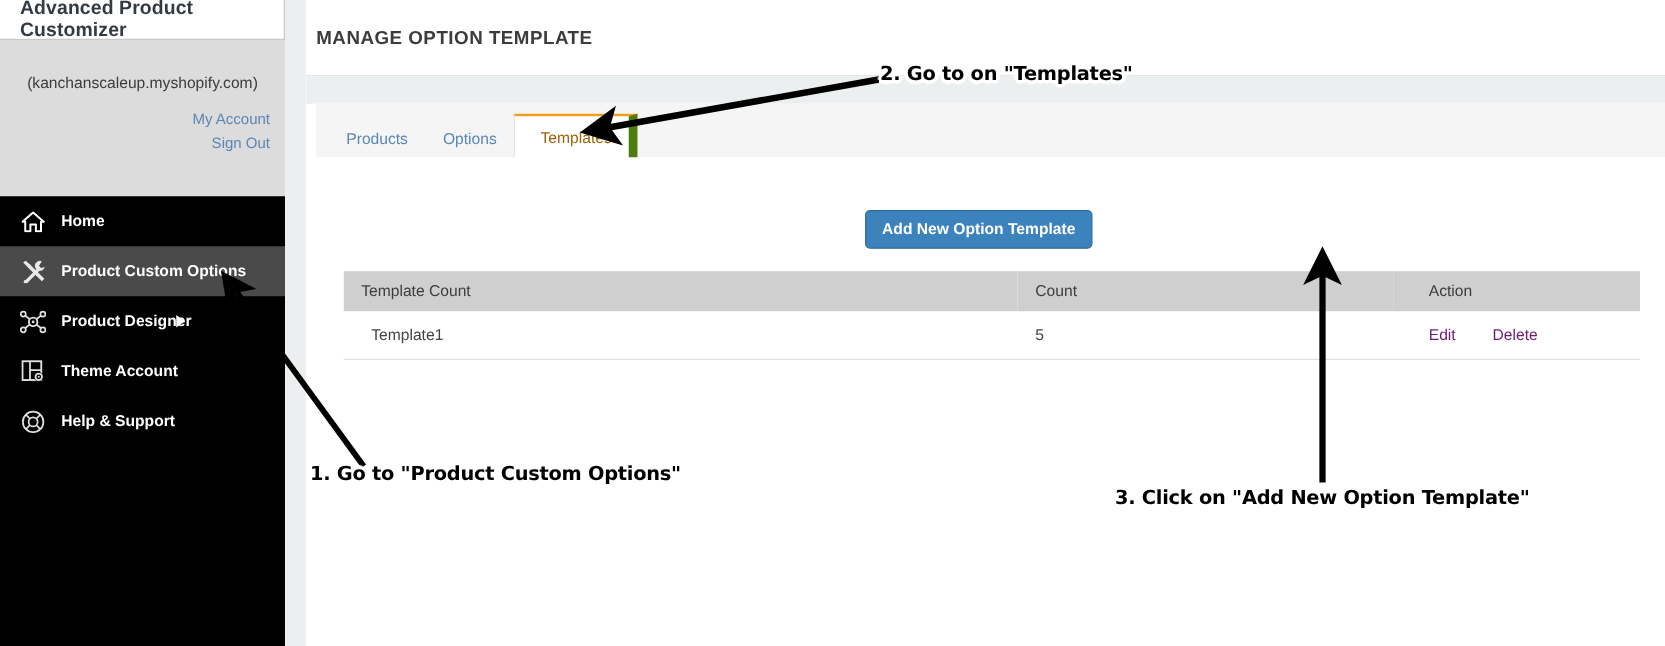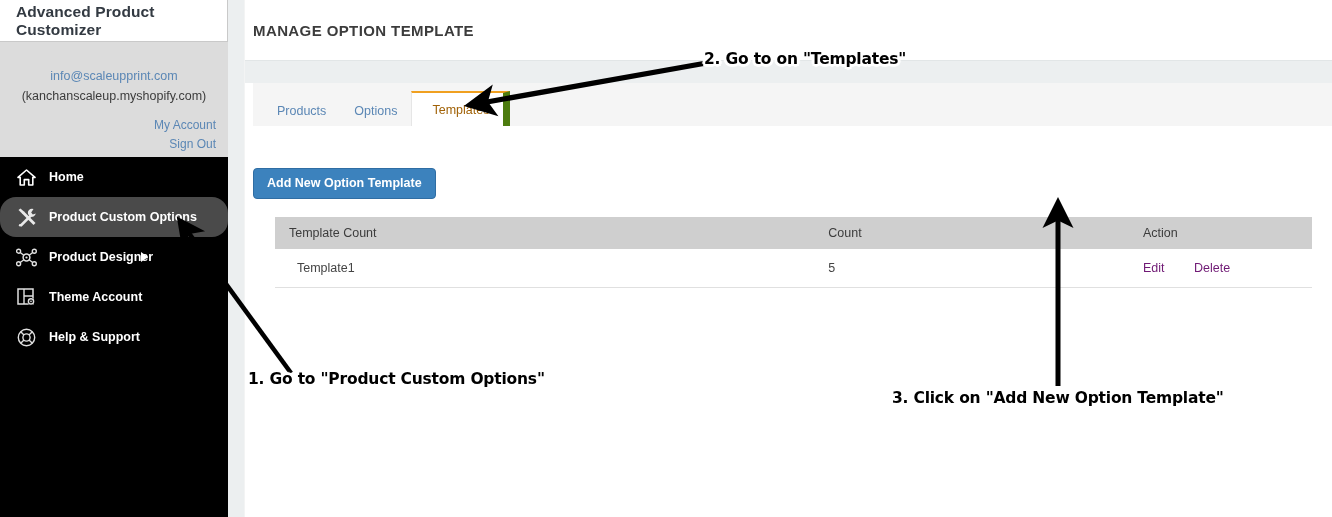--- a/index.html
+++ b/index.html
@@ -11,21 +11,21 @@
   }
   #root { position: relative; width: 1332px; height: 517px; }
 
   
   .sidebar {
     position: absolute; left: 0; top: 0;
     width: 228px; height: 517px;
     background: #dcdcdc;
   }
   .brand-box {
-    height: 42px; background: #ffffff;
+    height: 32px; background: #ffffff;
     border-bottom: 1px solid #c9c9c9;
     border-right: 1px solid #c9c9c9;
     display: flex; align-items: center;
   }
   .brand-title {
     font-size: 15.5px; font-weight: bold; color: #333a42;
     padding-left: 16px; letter-spacing: 0.1px;
   }
   .account-box {
     padding: 24px 12px 6px 12px;
@@ -46,21 +46,20 @@
   }
   .nav {
     position: absolute; left: 0; top: 157px;
     width: 228px; bottom: 0; background: #000000;
   }
   .nav-item {
     display: flex; align-items: center;
     height: 40px; padding-left: 14px;
     color: #ffffff; font-size: 12.5px; font-weight: bold;
     position: relative;
-    border-radius: 16px;
   }
   .nav-item.active { background: #4a4a4a; text-align: center; }
   .nav-icon {
     width: 24px; height: 20px; margin-right: 11px;
     display: flex; align-items: center; justify-content: center;
     flex: 0 0 24px;
   }
   .nav-icon svg { display: block; }
   .nav-label { white-space: nowrap; }
   .nav-caret {
@@ -121,21 +120,21 @@
     border-right: 7px solid #4d7c0f;
     height: 35px;
     padding-left: 20px;
   }
   .content-card {
     position: absolute; left: 8px; top: 126px;
     width: 1079px; height: 391px;
     background: #ffffff;
   }
   .btn-row {
-    display: flex; justify-content: flex-start;
+    display: flex; justify-content: center;
     padding: 42px 19px 0 0;
   }
   .btn-primary {
     background: #3c82bd; color: #ffffff;
     font-size: 12.5px; font-weight: bold;
     border: 1px solid #2f6da3; border-radius: 4px;
     padding: 8px 13px; cursor: pointer;
     line-height: 1;
   }
   .tbl-wrap { padding: 18px 20px 0 22px; }
@@ -189,21 +188,20 @@
 
 <div id="root">
 
   <div class="sidebar">
 
     <div class="brand-box">
       <div class="brand-title">Advanced Product Customizer</div>
     </div>
 
     <div class="account-box">
-      <div class="account-email">info@scaleupprint.com</div>
       <div class="account-shop">(kanchanscaleup.myshopify.com)</div>
     </div>
 
     <div class="account-links">
       <a href="#">My Account</a>
       <a href="#">Sign Out</a>
     </div>
 
     <div class="nav">
 

